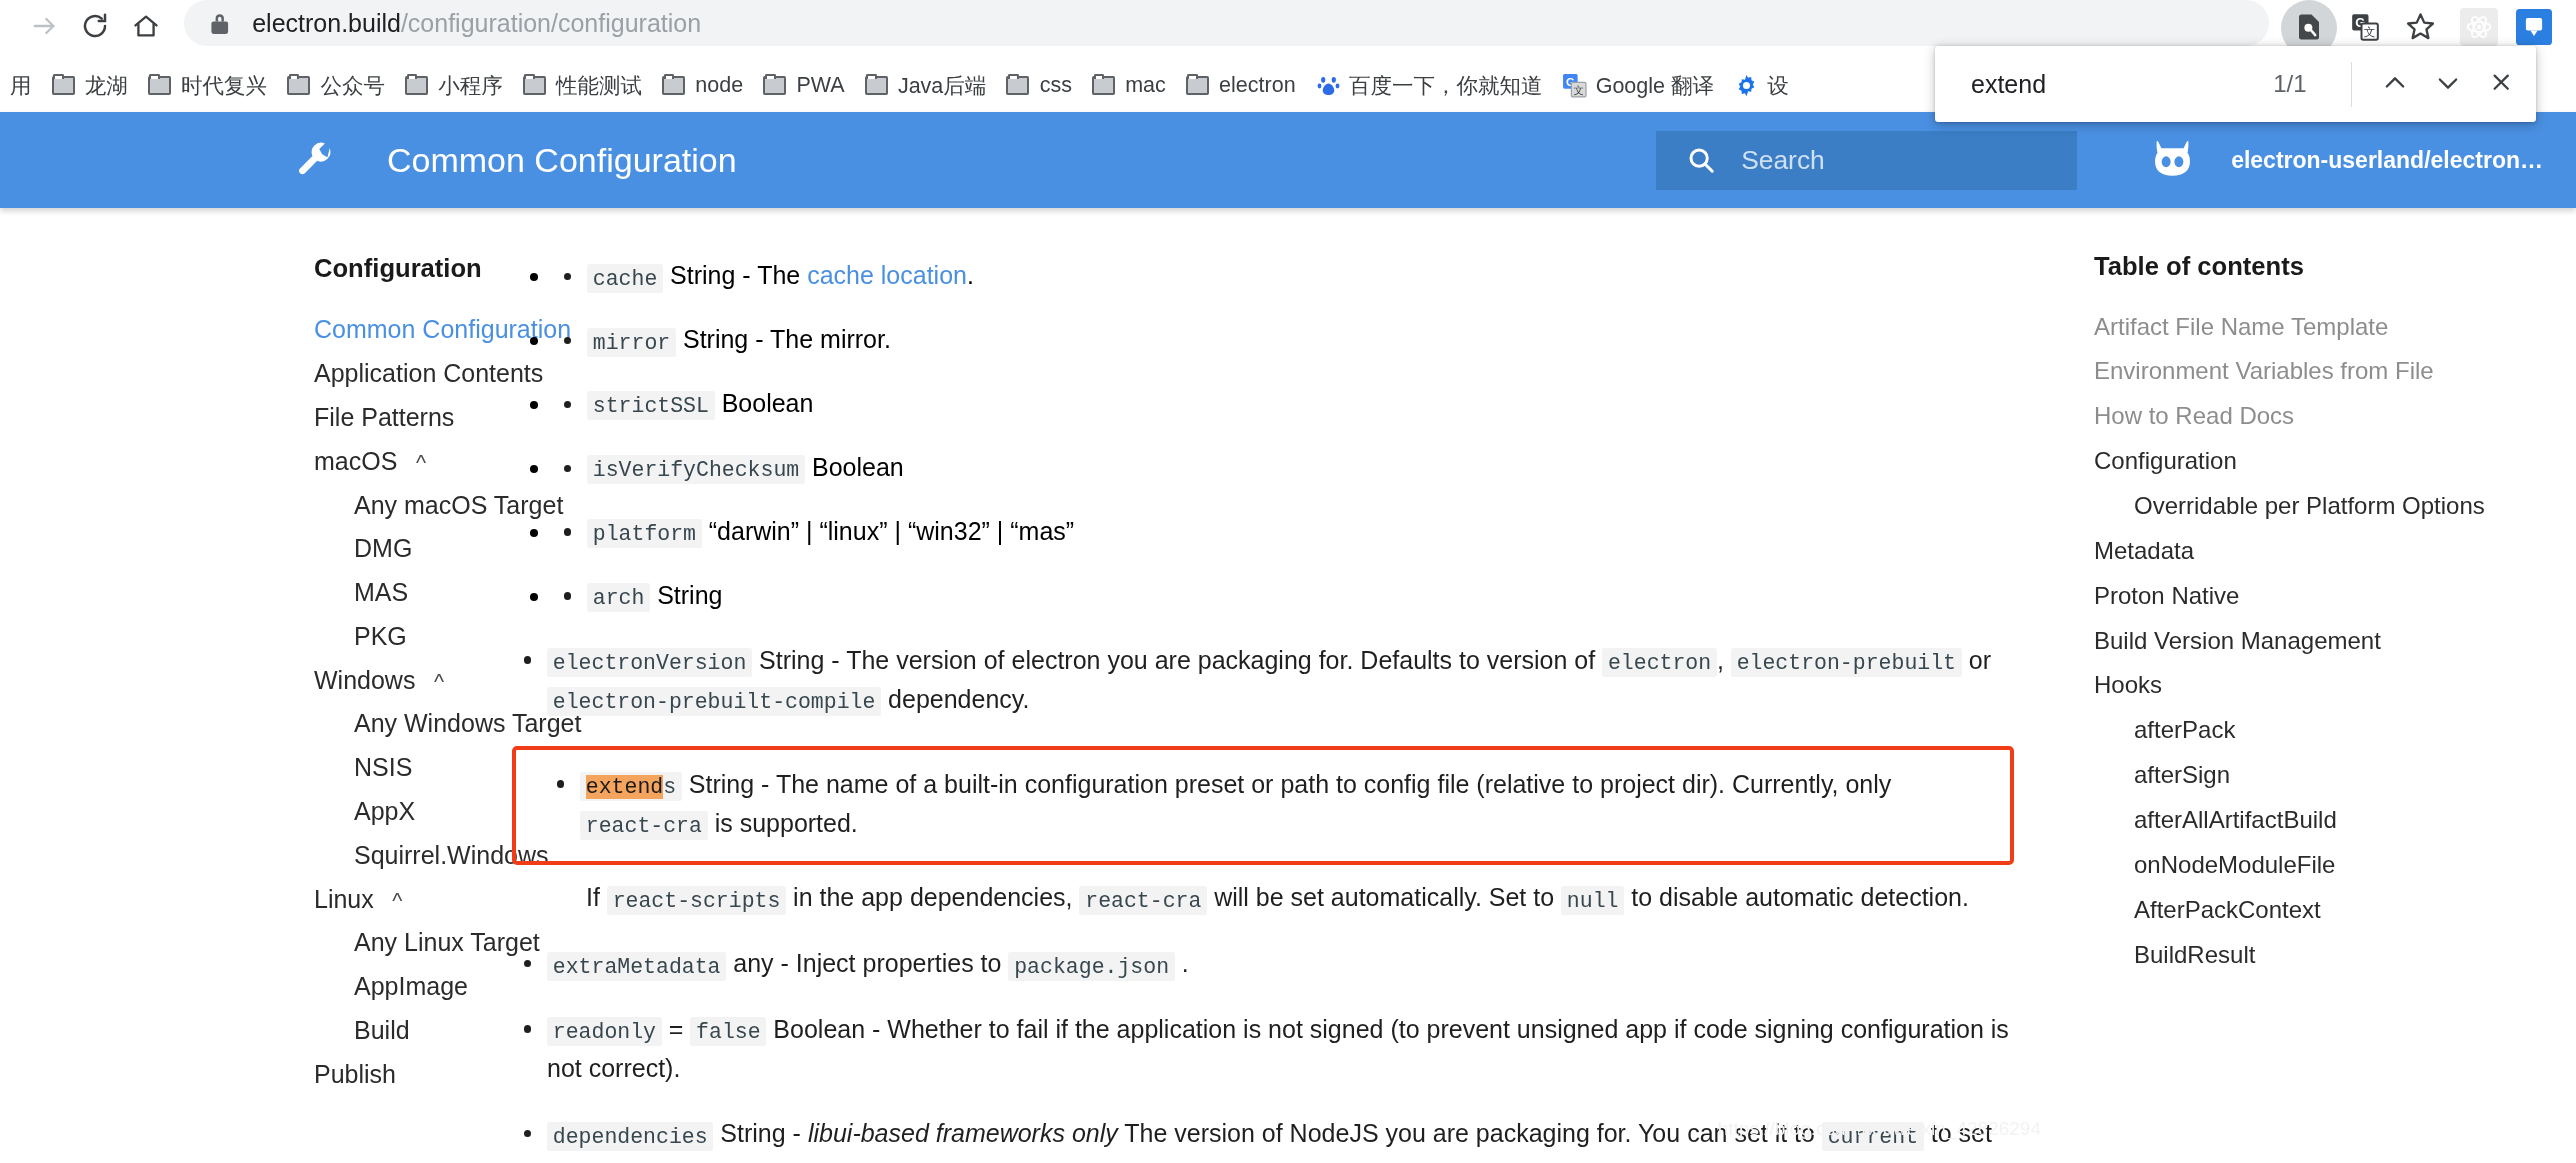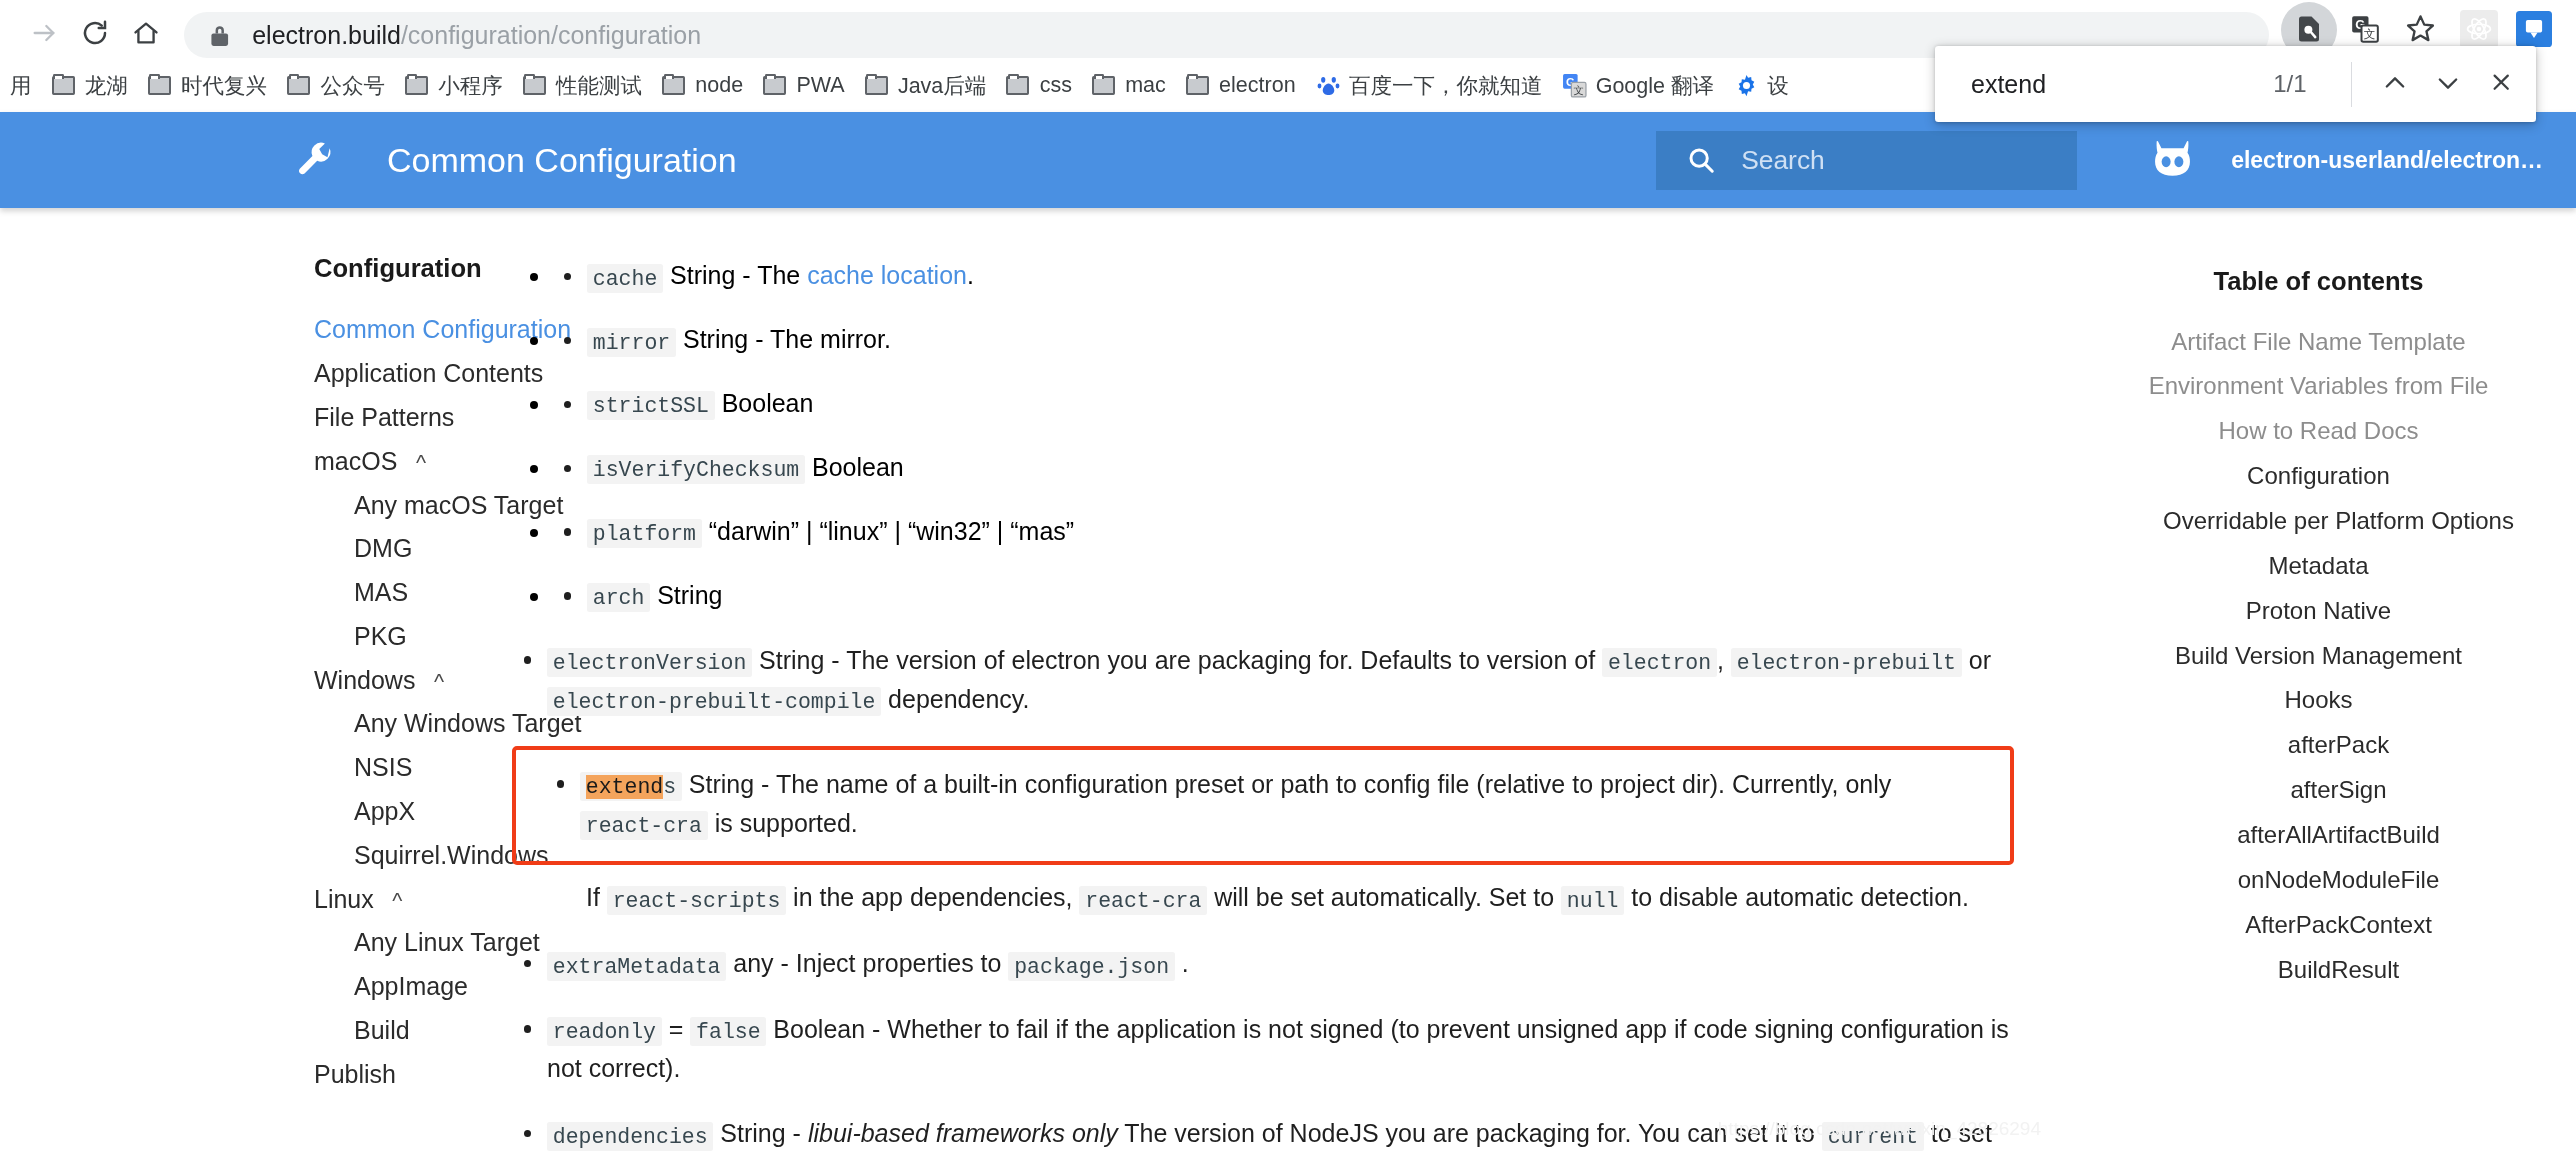--- a/index.html
+++ b/index.html
@@ -14,21 +14,21 @@
   
   #browser-chrome {
     position: relative;
     height: 112px;
     background: #ffffff;
     border-bottom: 0.8px solid #dcdfe3;
   }
   #toolbar-row {
     height: 58px;
     display: flex;
-    align-items: flex-end;
+    align-items: flex-start;
     padding: 0 18px;
     gap: 0;
   }
   .nav-btn {
     width: 51px; height: 51px;
     display: flex; align-items: center; justify-content: center;
     border-radius: 50%;
     flex: 0 0 auto;
   }
   .nav-btn svg { display: block; }
@@ -328,22 +328,21 @@
   mark.find-hit {
     background: #f4a45c;
     color: #1a1a1a;
     padding: 0;
   }
 
   
   #toc {
     width: 512px;
     flex: 0 0 512px;
-    padding: 59px 33px 0 30px;
-    text-align: center;
+    padding: 44px 33px 0 30px;
   }
   #toc .toc-head {
     font-size: 25.6px;
     font-weight: bold;
     color: #1a1a1a;
     margin-bottom: 23px;
   }
   .toc-item {
     font-size: 24px;
     color: #2b2b2b;

